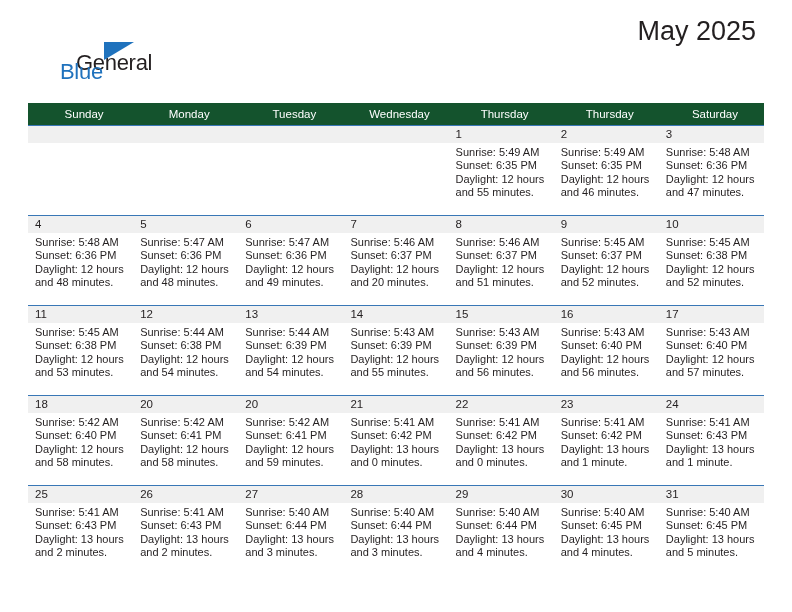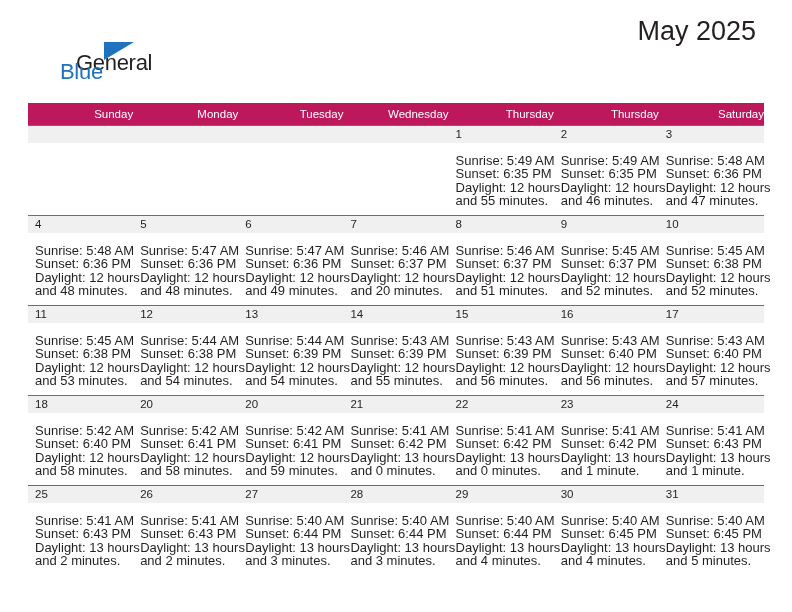--- a/index.html
+++ b/index.html
@@ -89,25 +89,25 @@
   
   .calendar {
     position: absolute;
     left: 28px;
     top: 103px;
     width: 736px;
     border-collapse: collapse;
     table-layout: fixed;
   }
   .calendar th {
-    background: #be185d;
+    background: #14532d;
     color: #ffffff;
     font-size: 11.5px;
     font-weight: normal;
-    text-align: right;
+    text-align: center;
     padding: 5px 0 5px 7px;
     height: 12px;
     font-family: "Liberation Sans", sans-serif;
   }
   .calendar col {
     width: 105.14px;
   }
   .week-row td {
     border-top: 1px solid #3977b6;
     vertical-align: top;
@@ -121,22 +121,22 @@
     line-height: 17px;
     padding-left: 7px;
     font-size: 11.5px;
     color: #231f20;
     font-family: "Liberation Sans", sans-serif;
   }
   .daynum.empty {
     color: transparent;
   }
   .cell-body {
-    padding: 11px 5px 0 7px;
-    font-size: 13px;
+    padding: 3px 5px 0 7px;
+    font-size: 11px;
     line-height: 13.4px;
     color: #231f20;
     font-family: "Liberation Sans", sans-serif;
   }
   .cell-body div {
     white-space: nowrap;
   }
 </style>
 </head>
 <body>

